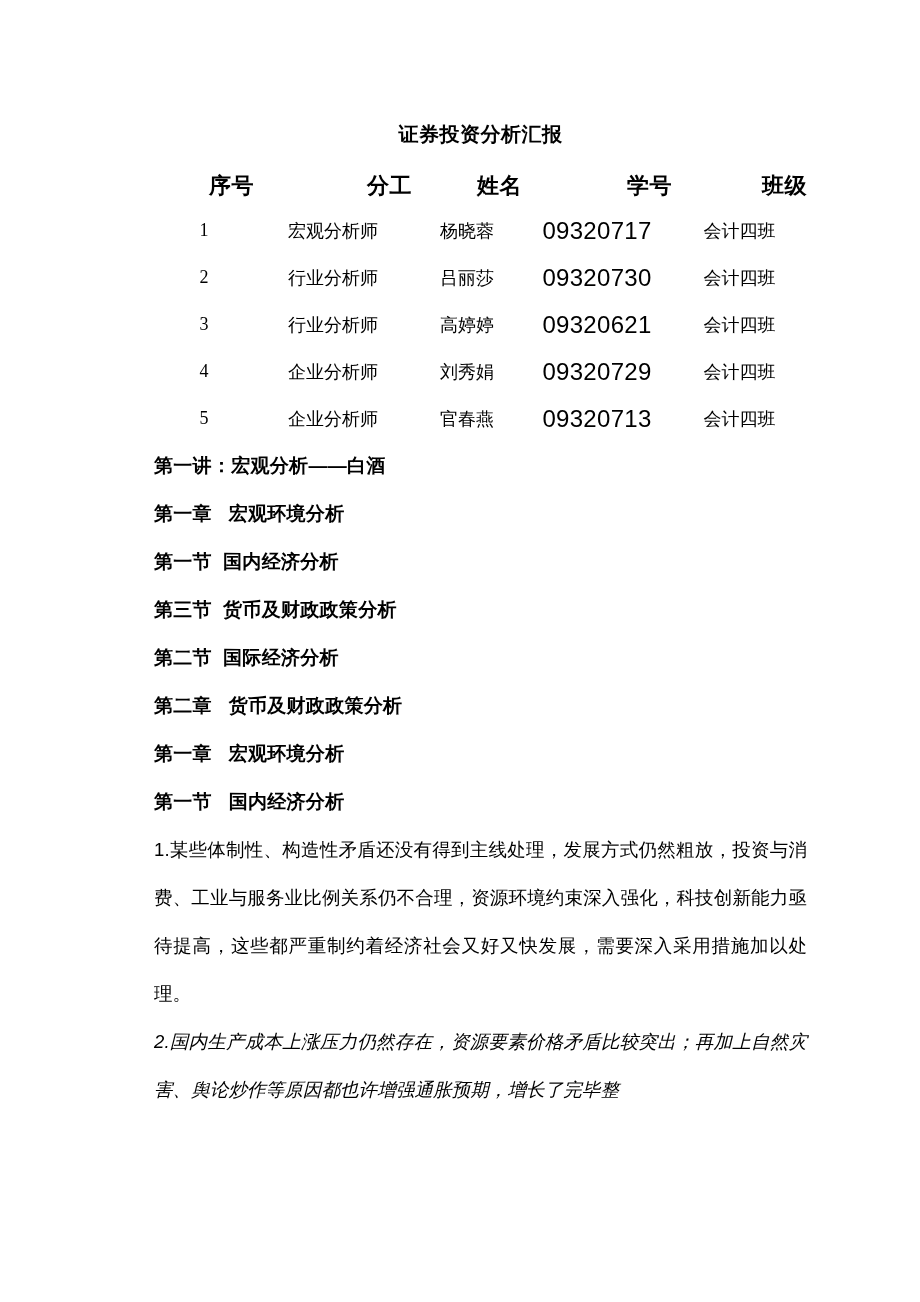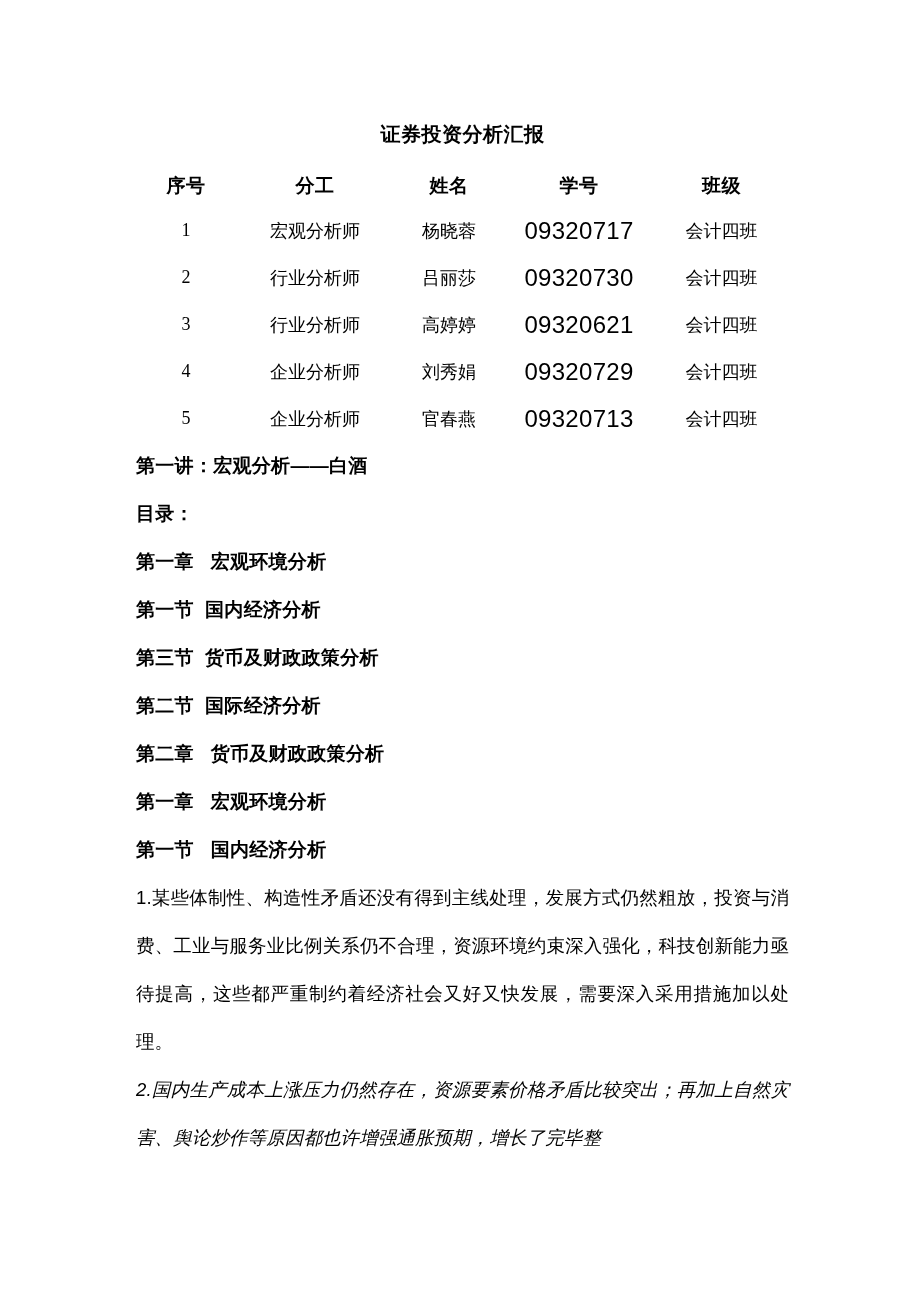--- a/index.html
+++ b/index.html
@@ -21,21 +21,21 @@
     position: absolute;
     left: 0; top: 0;
     width: 920px;
     height: 1302px;
     background: #ffffff;
   }
 
   
   .content {
     position: absolute;
-    left: 136px;
+    left: 154px;
     top: 0;
     width: 653px;
   }
 
   
   .doc-title {
     text-align: center;
     font-size: 20px;
     font-weight: bold;
     line-height: 30px;
@@ -50,23 +50,23 @@
     margin-top: 16px;
     table-layout: fixed;
   }
   .roster col.c-no    { width: 100px; }
   .roster col.c-role  { width: 158px; }
   .roster col.c-name  { width: 110px; }
   .roster col.c-id    { width: 150px; }
   .roster col.c-class { width: 135px; }
 
   .roster th {
-    font-size: 19px;
+    font-size: 22px;
     font-weight: bold;
-    text-align: center;
+    text-align: right;
     padding: 0;
     height: 42px;
     vertical-align: middle;
     letter-spacing: 0.5px;
   }
   .roster td {
     font-size: 18px;
     font-weight: normal;
     text-align: center;
     padding: 0;
@@ -163,21 +163,20 @@
           <td>企业分析师</td>
           <td>官春燕</td>
           <td class="sid">09320713</td>
           <td>会计四班</td>
         </tr>
       </tbody>
     </table>
 
     <div class="heading-line">第一讲：宏观分析——白酒</div>
 
-    <div class="heading-line">目录：</div>
 
     <div class="heading-line">第一章   宏观环境分析</div>
     <div class="heading-line">第一节  国内经济分析</div>
     <div class="heading-line">第三节  货币及财政政策分析</div>
     <div class="heading-line">第二节  国际经济分析</div>
     <div class="heading-line">第二章   货币及财政政策分析</div>
 
     <div class="heading-line">第一章   宏观环境分析</div>
     <div class="heading-line">第一节   国内经济分析</div>
 

